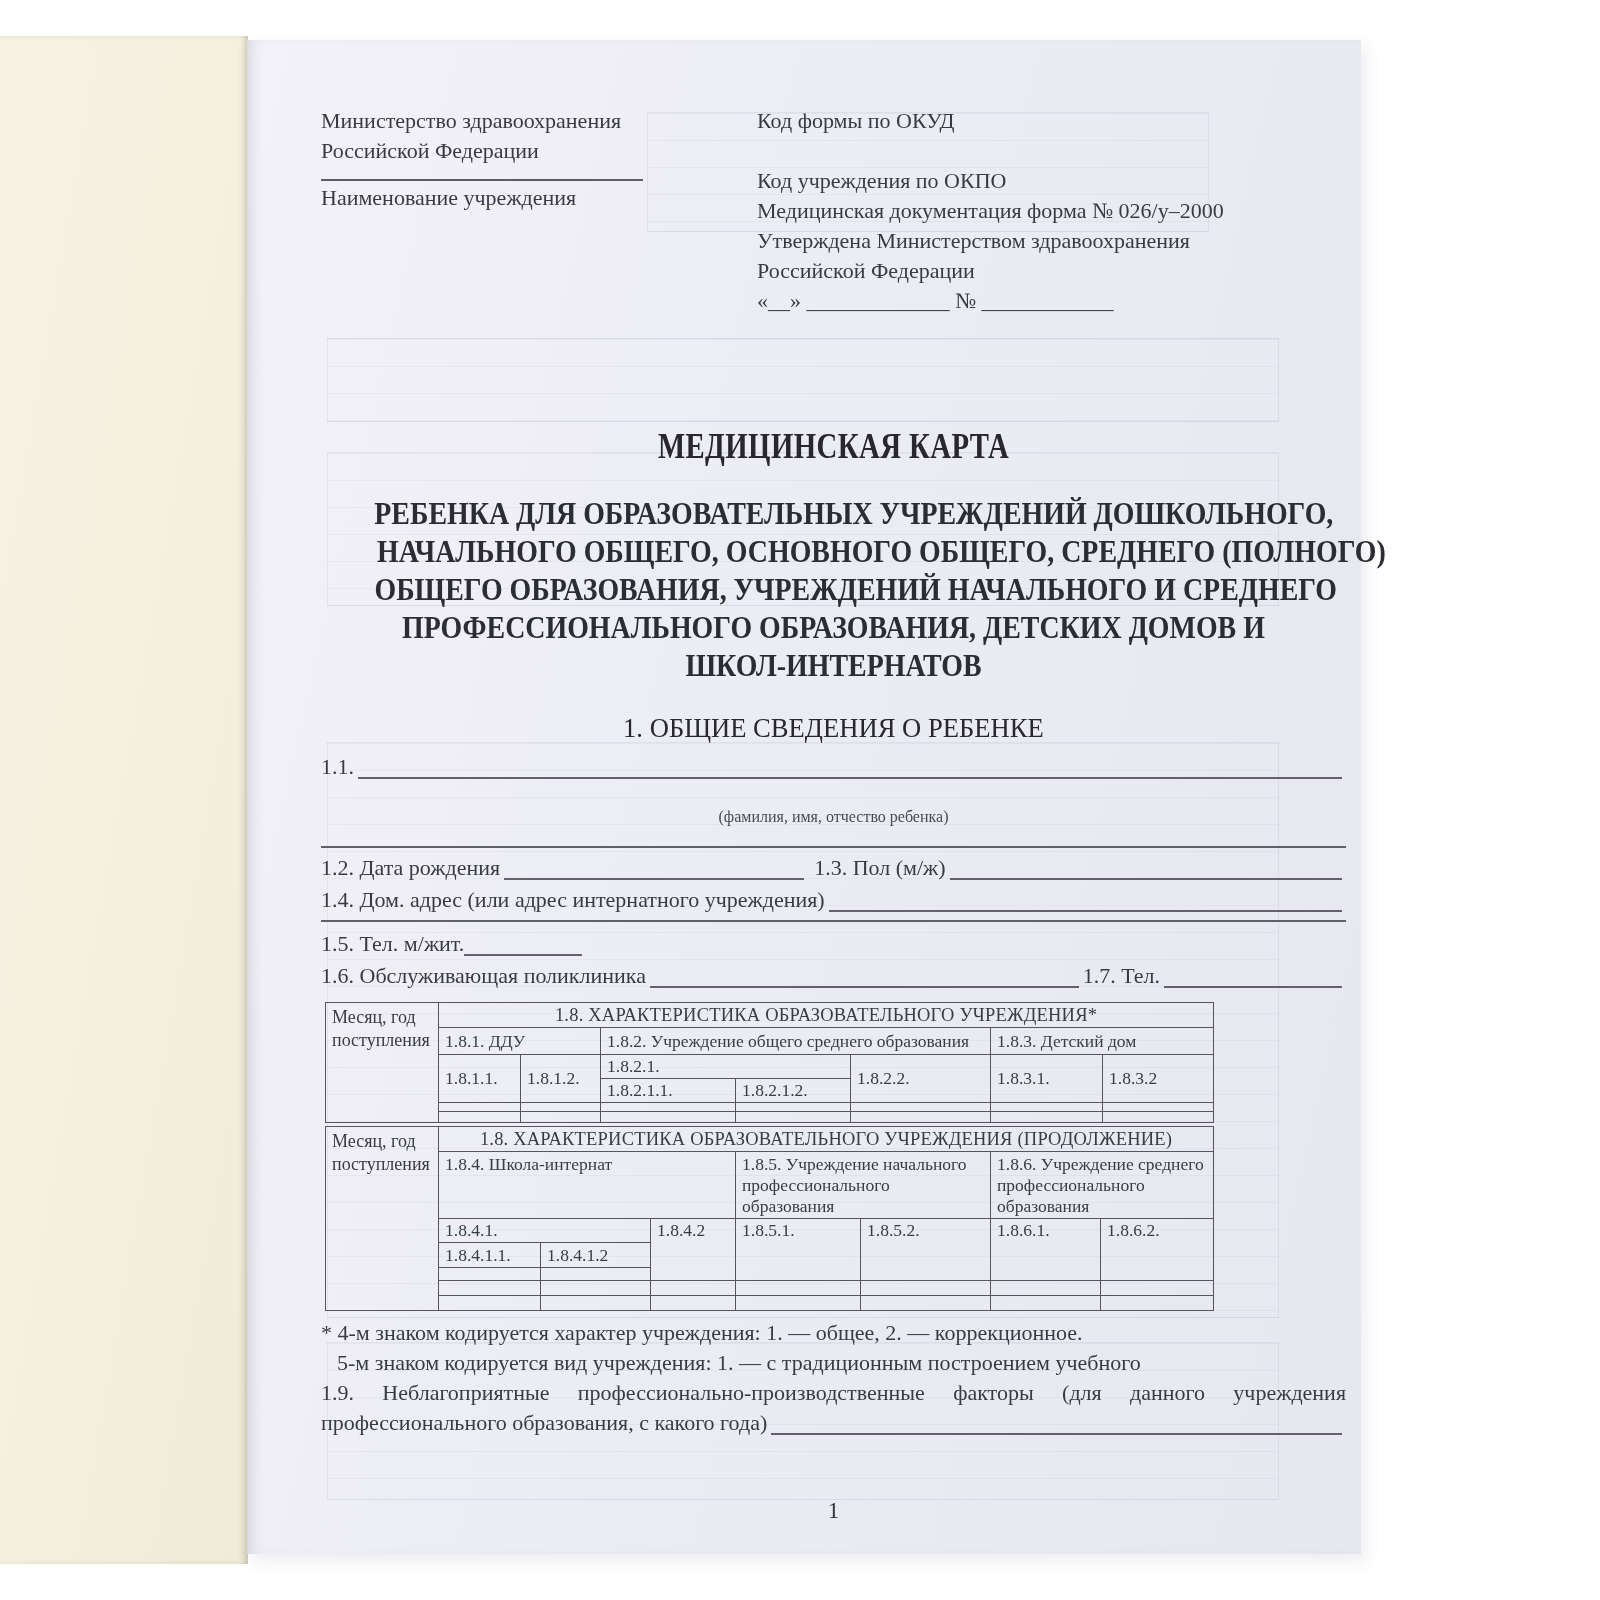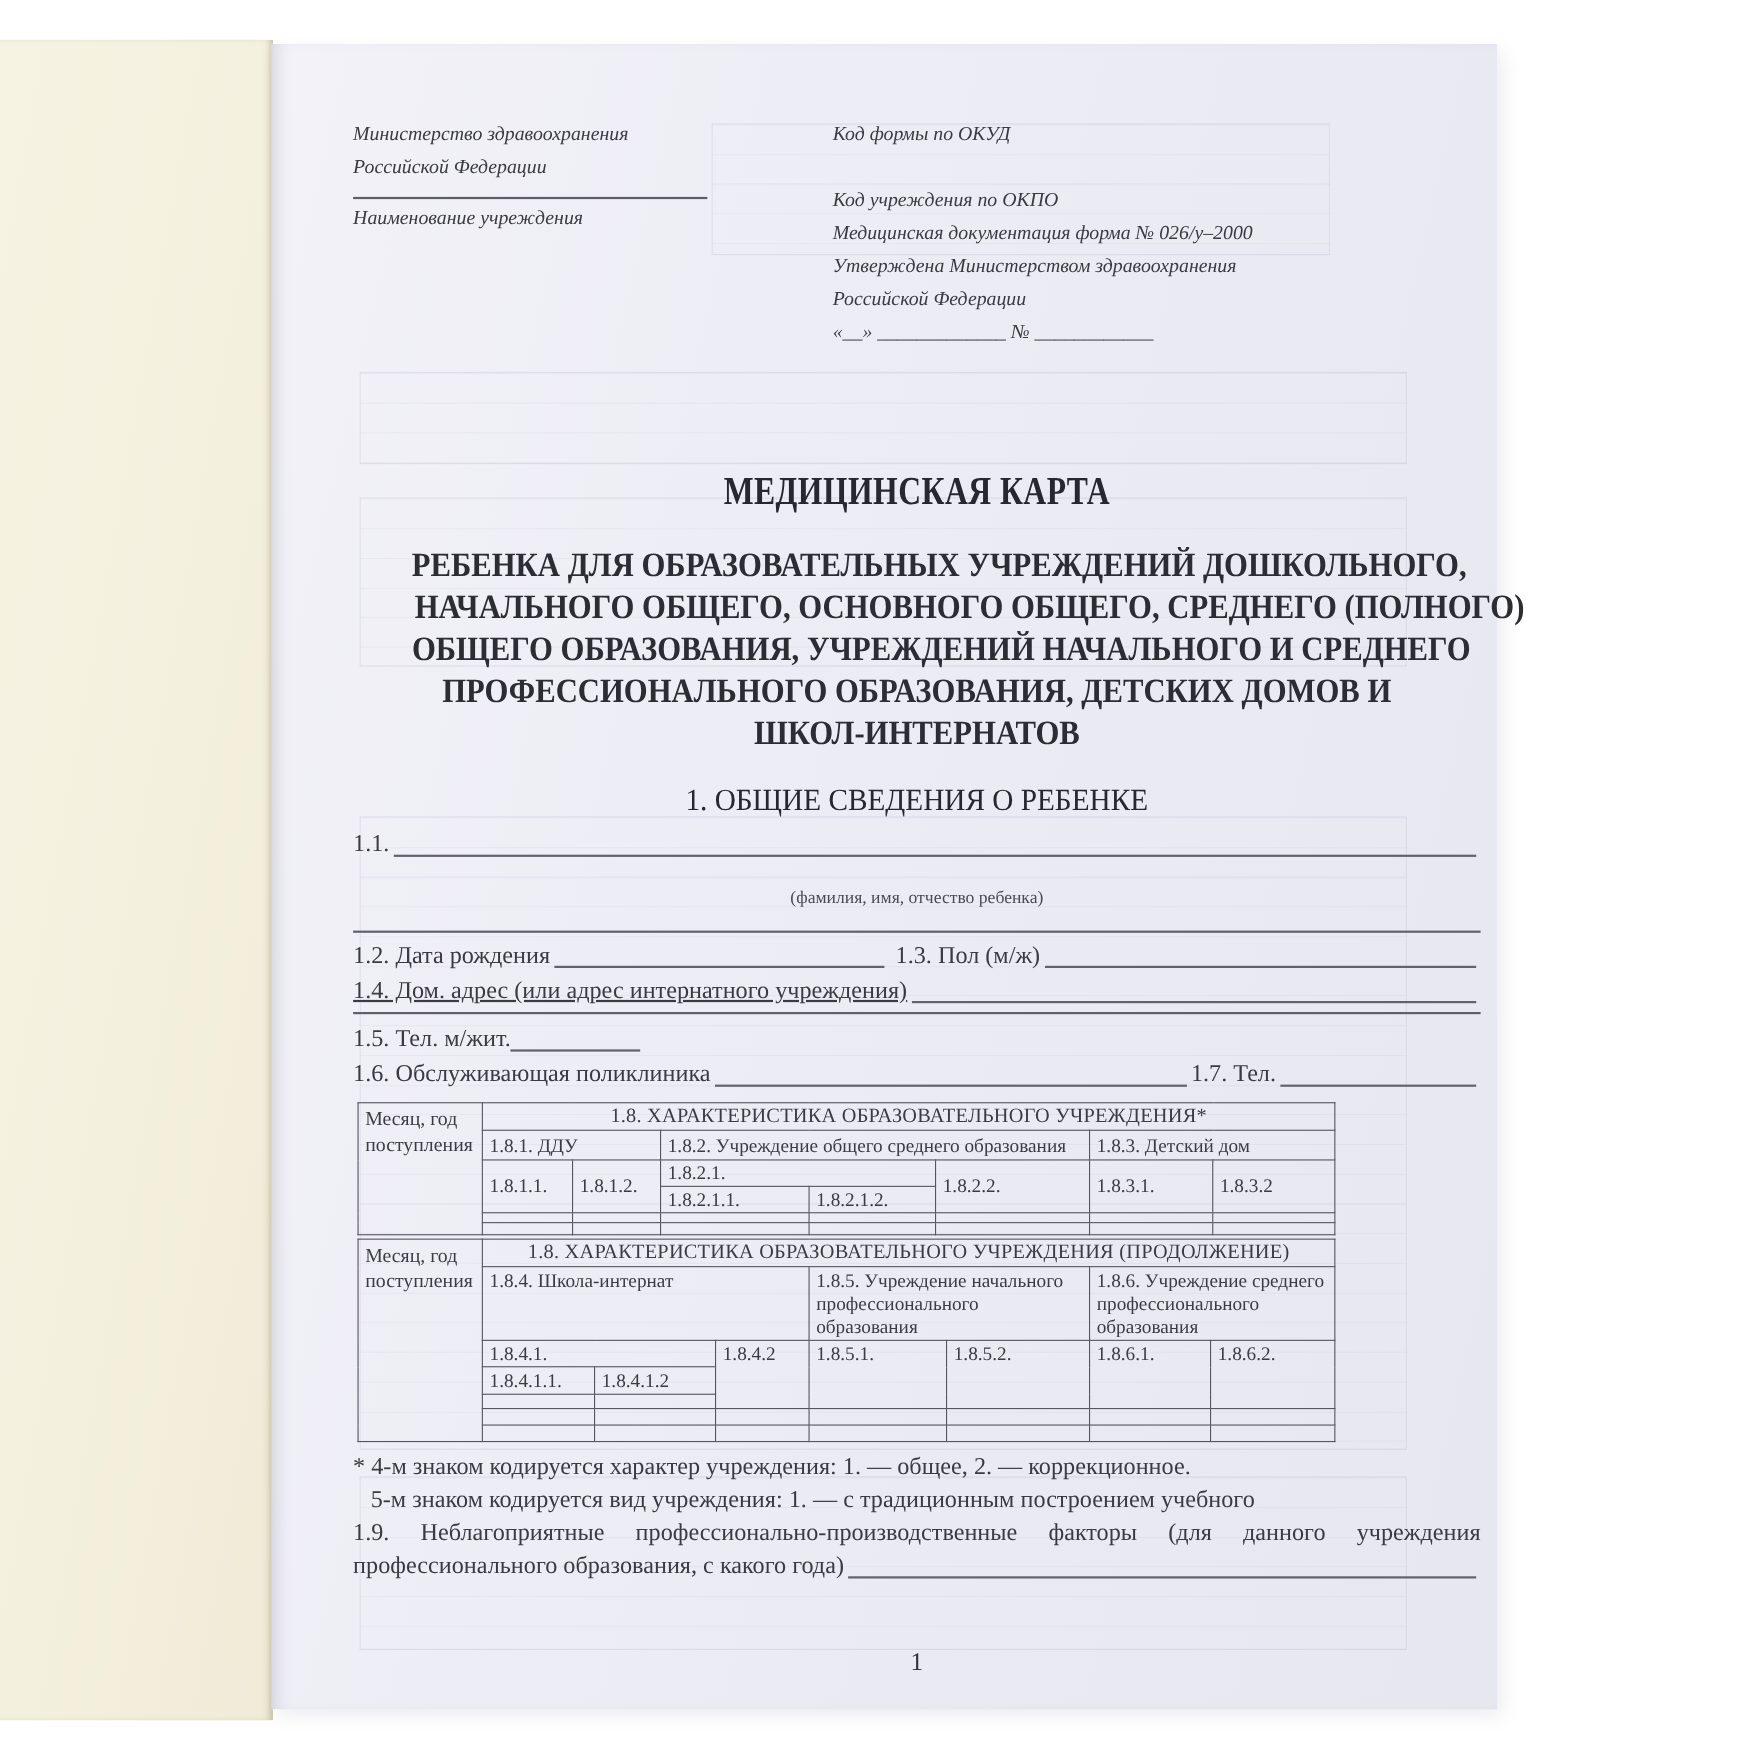--- a/index.html
+++ b/index.html
@@ -31,21 +31,21 @@
   .frow span{white-space:nowrap;}
   .fill{border-bottom:2px solid #62616d;height:25px;margin:0 4px 2px 4px;}
   .grow{flex:1;}
   .rule{border-bottom:2px solid #60606b;height:0;}
   .cx{display:inline-block;transform:scaleX(.84);transform-origin:center;white-space:nowrap;}
   .doc-title{font-size:36px;font-weight:bold;color:#27272d;text-align:center;letter-spacing:.5px;}
   .doc-sub{font-size:31px;font-weight:bold;color:#2c2c33;text-align:center;line-height:38px;}
   .doc-sub .cx{transform:scaleX(.9);}
   .sec-head{font-size:28px;font-weight:normal;color:#27272d;text-align:center;}
   .sec-head .cx{transform:scaleX(.95);}
-  .hdr{display:flex;font-size:18px;line-height:30px;font-style:italic;}
+  .hdr{display:flex;font-size:22px;line-height:30px;}
   .hdr-left{width:436px;}
   .hdr-right{flex:1;}
   .name-rule{width:322px;border-bottom:2px solid #5d5c67;height:0;margin:13px 0 2px 0;}
   .caption{font-size:16px;color:#4a4a52;text-align:center;}
   table{border-collapse:collapse;table-layout:fixed;width:888px;margin-left:4px;
     font-size:17.5px;color:#3b3b44;}
   td{border:1.6px solid #55545f;padding:1px 6px;vertical-align:middle;overflow:hidden;}
   td.tt{text-align:center;font-size:18.5px;letter-spacing:.2px;}
   td.month{vertical-align:top;padding-top:3px;line-height:23px;font-size:18px;}
   td.wrap{white-space:normal;line-height:21px;vertical-align:top;padding-top:2px;}
@@ -109,21 +109,21 @@
     <div class="abs caption" style="top:768px;">(фамилия, имя, отчество ребенка)</div>
     <div class="abs rule" style="top:806px;"></div>
 
     <div class="abs frow" style="top:813px;">
       <span>1.2. Дата рождения</span>
       <span class="fill" style="width:300px;"></span>
       <span style="margin-left:6px;">1.3. Пол (м/ж)</span>
       <span class="fill grow"></span>
     </div>
 
-    <div class="abs frow" style="top:845px;text-decoration:underline;">
+    <div class="abs frow" style="top:845px;">
       <span>1.4. Дом. адрес (или адрес интернатного учреждения)</span>
       <span class="fill grow"></span>
     </div>
     <div class="abs rule" style="top:880px;"></div>
 
     <div class="abs frow" style="top:889px;">
       <span>1.5. Тел. м/жит.</span>
       <span class="fill" style="width:118px;margin-left:0;"></span>
     </div>
 

